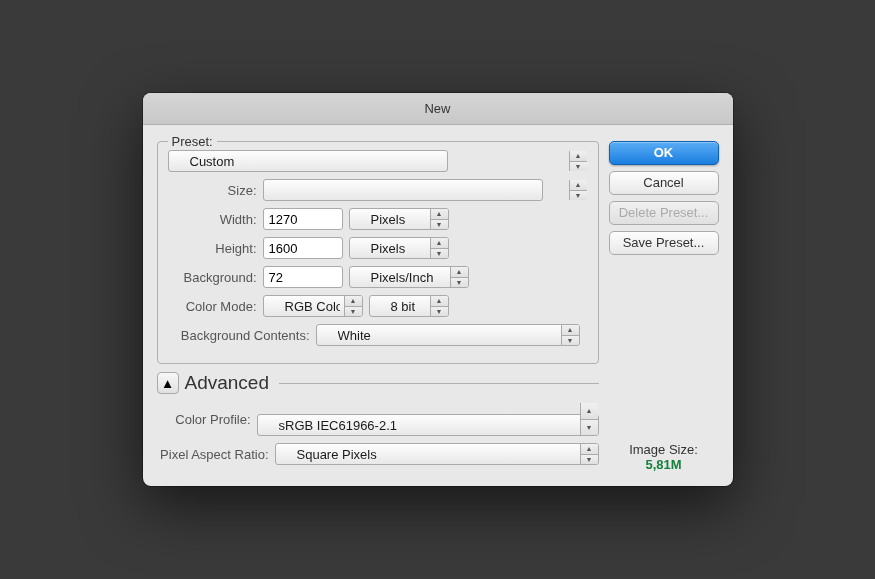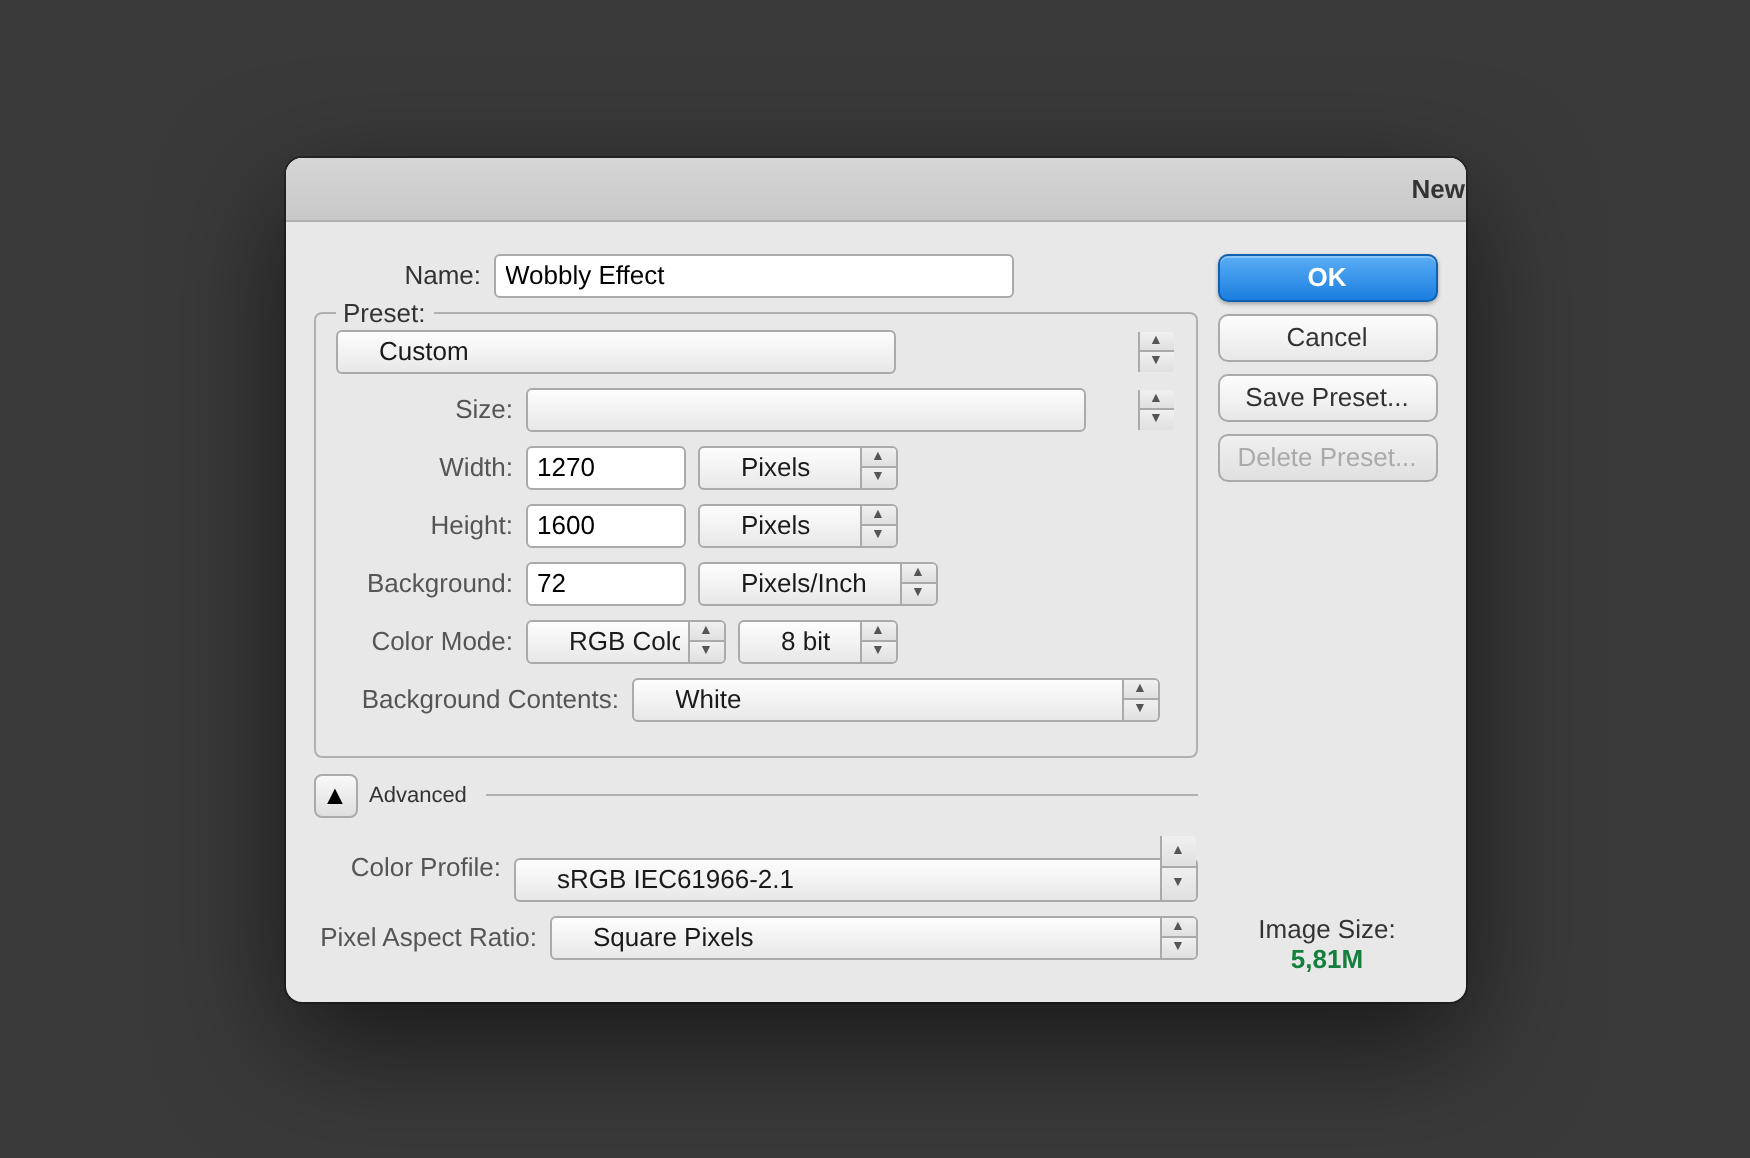--- a/index.html
+++ b/index.html
@@ -20,24 +20,24 @@
       background: #e8e8e8;
       border-radius: 8px;
       box-shadow: 0 20px 60px rgba(0,0,0,0.6), 0 0 0 1px rgba(0,0,0,0.3);
       width: 590px;
       overflow: hidden;
     }
 
     .title-bar {
       background: linear-gradient(to bottom, #d6d6d6, #c8c8c8);
       border-bottom: 1px solid #b0b0b0;
-      text-align: right;
+      text-align: center;
       padding: 8px 0;
       font-size: 13px;
-      font-weight: 700;
+      font-weight: 400;
       color: #333;
     }
 
     .dialog-body {
       display: flex;
       padding: 16px 14px 14px 14px;
       gap: 10px;
     }
 
     .left-panel {
@@ -214,21 +214,21 @@
       background: linear-gradient(to bottom, #f8f8f8, #e0e0e0);
       cursor: pointer;
       display: flex;
       align-items: center;
       justify-content: center;
       margin-right: 6px;
       flex-shrink: 0;
     }
 
     .advanced-label-text {
-      font-size: 11px;
+      font-size: 19px;
       color: #333;
       font-weight: 500;
       margin-right: 10px;
     }
 
     .advanced-line {
       flex: 1;
       height: 1px;
       background: #b0b0b0;
     }
@@ -295,24 +295,20 @@
 
 <div class="dialog">
   <div class="title-bar">
     <span>New</span>
   </div>
 
   <div class="dialog-body">
 
     <div class="left-panel">
 
-      <div class="form-row">
-        <span class="form-label name-label">Name:</span>
-        <input type="text" class="text-input name-input" value="Wobbly Effect" style="">
-      </div>
 
       <div class="preset-section">
         <span class="preset-legend">Preset:</span>
 
         <div class="preset-row">
           <div class="select-wrap" style="flex:1;">
             <select class="select-field preset-select">
               <option>Custom</option>
             </select>
             <div class="stepper">
@@ -459,22 +455,22 @@
             </div>
           </div>
         </div>
       </div>
 
     </div>
 
     <div class="right-panel">
       <button class="btn btn-ok">OK</button>
       <button class="btn btn-cancel">Cancel</button>
+      <button class="btn btn-delete-preset" disabled="">Delete Preset...</button>
       <button class="btn btn-save-preset">Save Preset...</button>
-      <button class="btn btn-delete-preset" disabled="">Delete Preset...</button>
 
       <div class="image-size-section" style="margin-top:auto; padding-top:20px;text-align:center;">
         <div class="image-size-label">Image Size:</div>
         <div class="image-size-value">5,81M</div>
       </div>
     </div>
 
   </div>
 </div>
 

